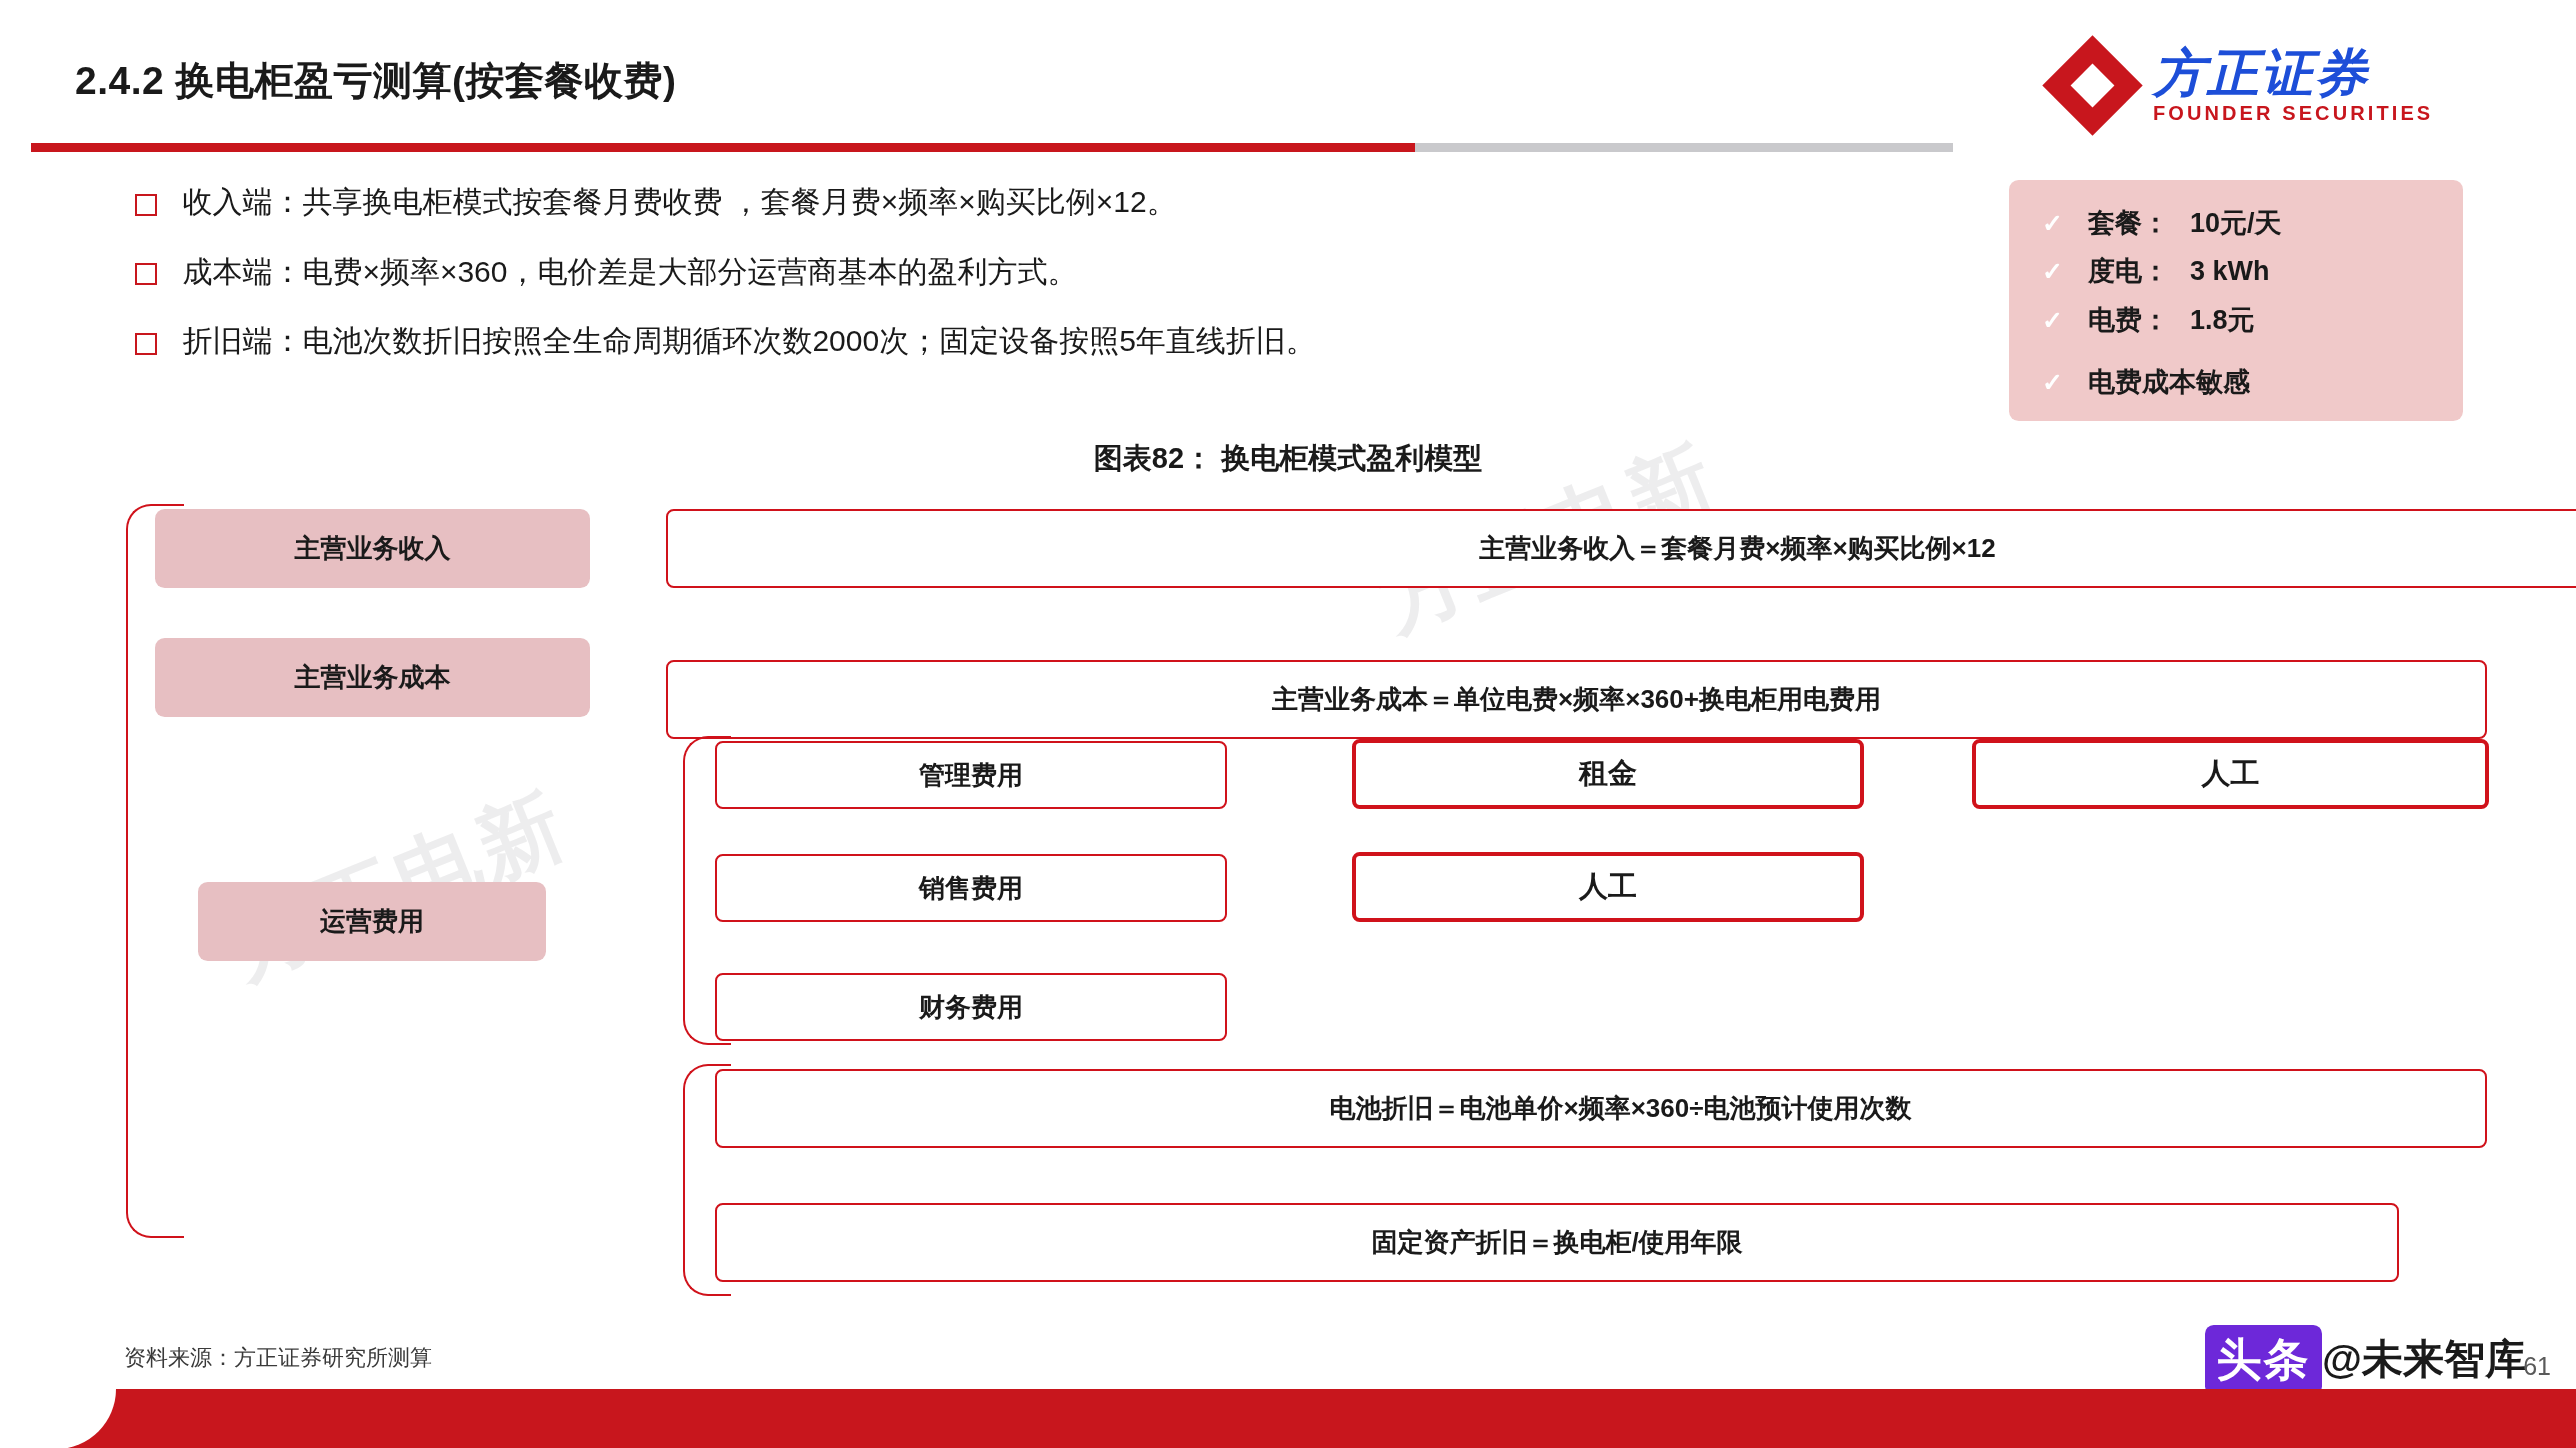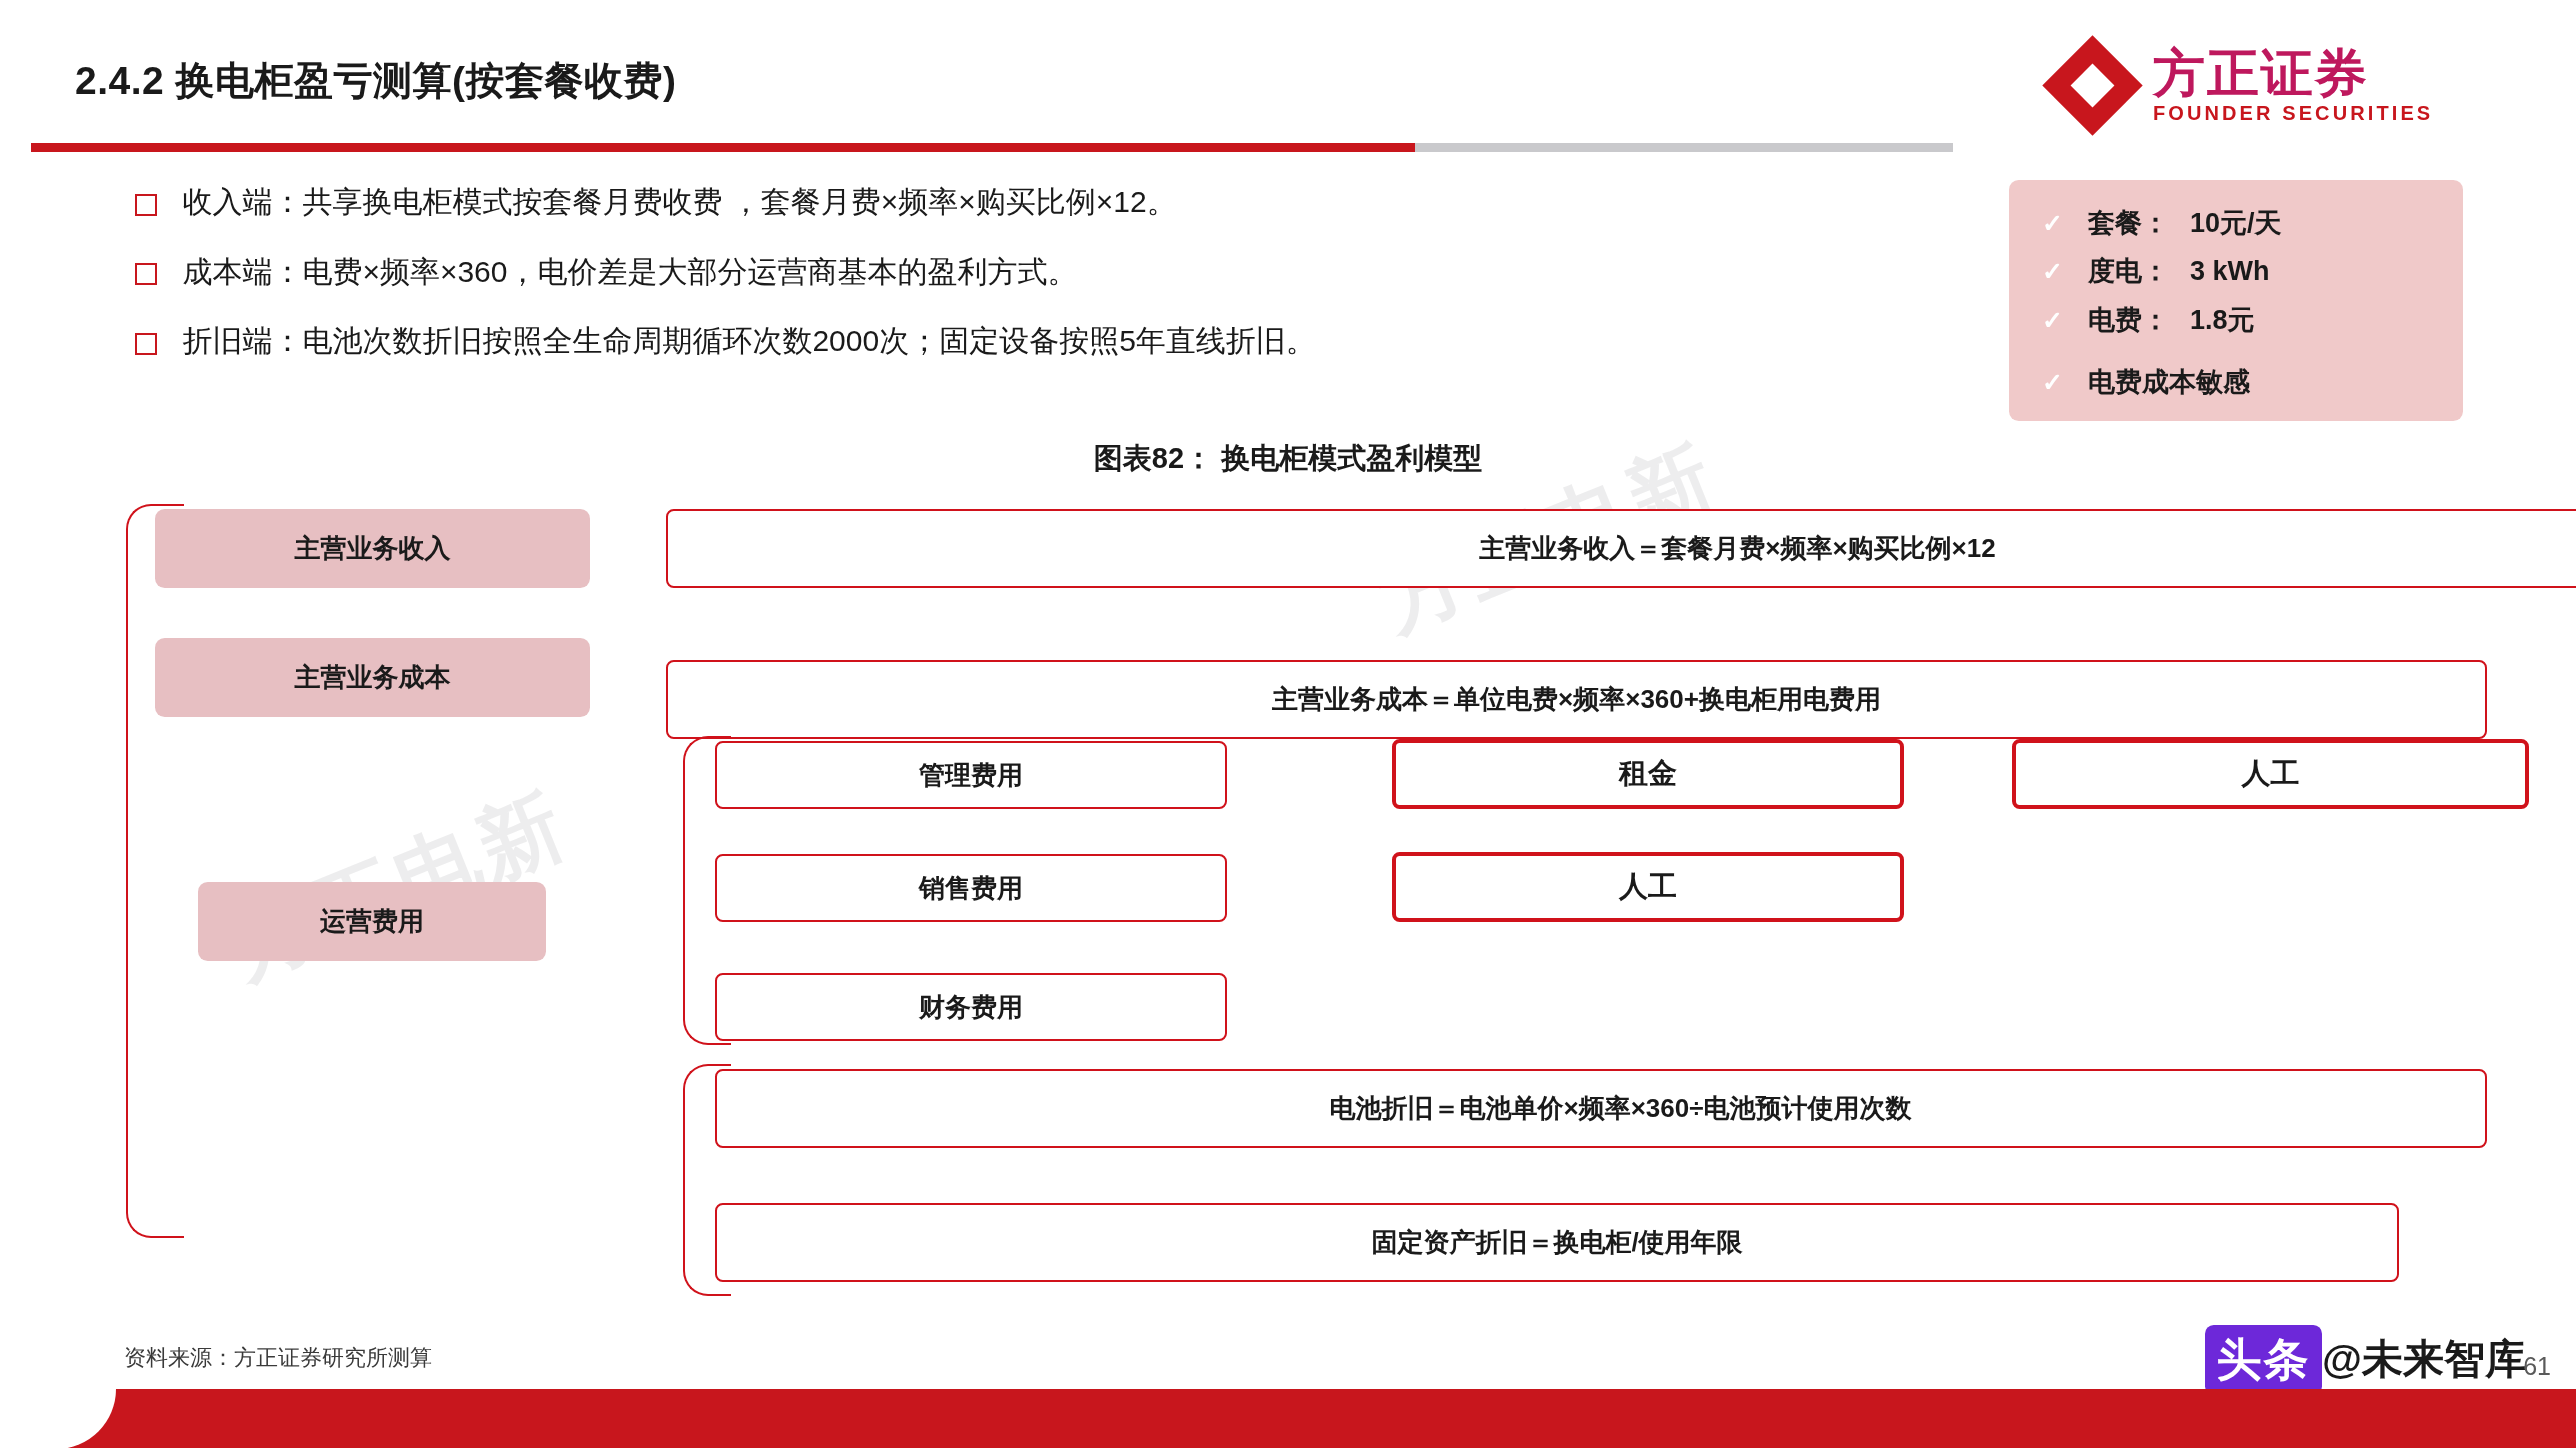--- a/index.html
+++ b/index.html
@@ -55,23 +55,24 @@
     position: absolute;
     left: 20px;
     top: 20px;
     width: 31px;
     height: 31px;
     background: #ffffff;
   }
   .logo-text-cn {
     font-size: 52px;
     font-weight: bold;
-    color: #be185d;
+    color: #1d4ed8;
     line-height: 1.05;
     letter-spacing: 1.9px;
+    font-style: italic;
   }
   .logo-text-en {
     font-size: 20px;
     font-weight: bold;
     color: #c8161d;
     letter-spacing: 3.1px;
     margin-top: 1.9px;
   }
 
   
@@ -176,21 +177,20 @@
     background: #e7bfc2;
     border-radius: 9.7px;
   }
   .outline {
     background: #ffffff;
     border: 2.4px solid #d0121b;
   }
   .outline-thick {
     background: #ffffff;
     border: 4.8px solid #d0121b;
-    margin-left: 40px;
   }
 
   
   .bracket {
     position: absolute;
     box-sizing: border-box;
     border-left: 2.9px solid #d0121b;
     border-top: 2.9px solid #d0121b;
     border-bottom: 2.9px solid #d0121b;
     border-radius: 25px 0 0 25px;

